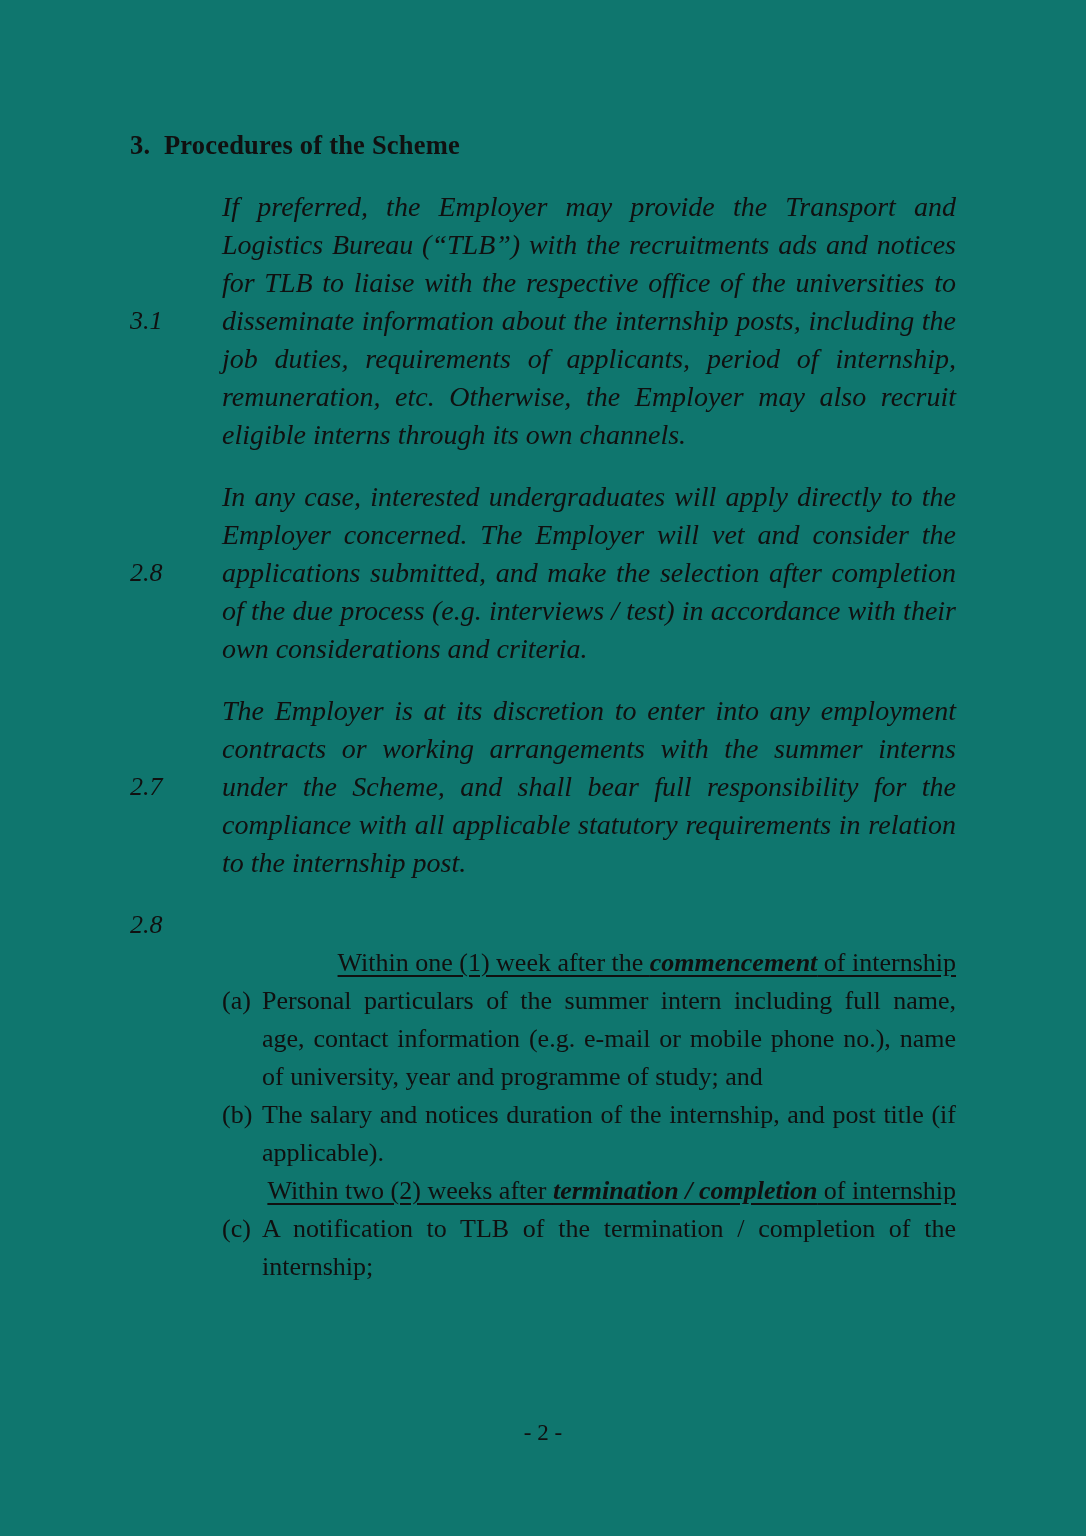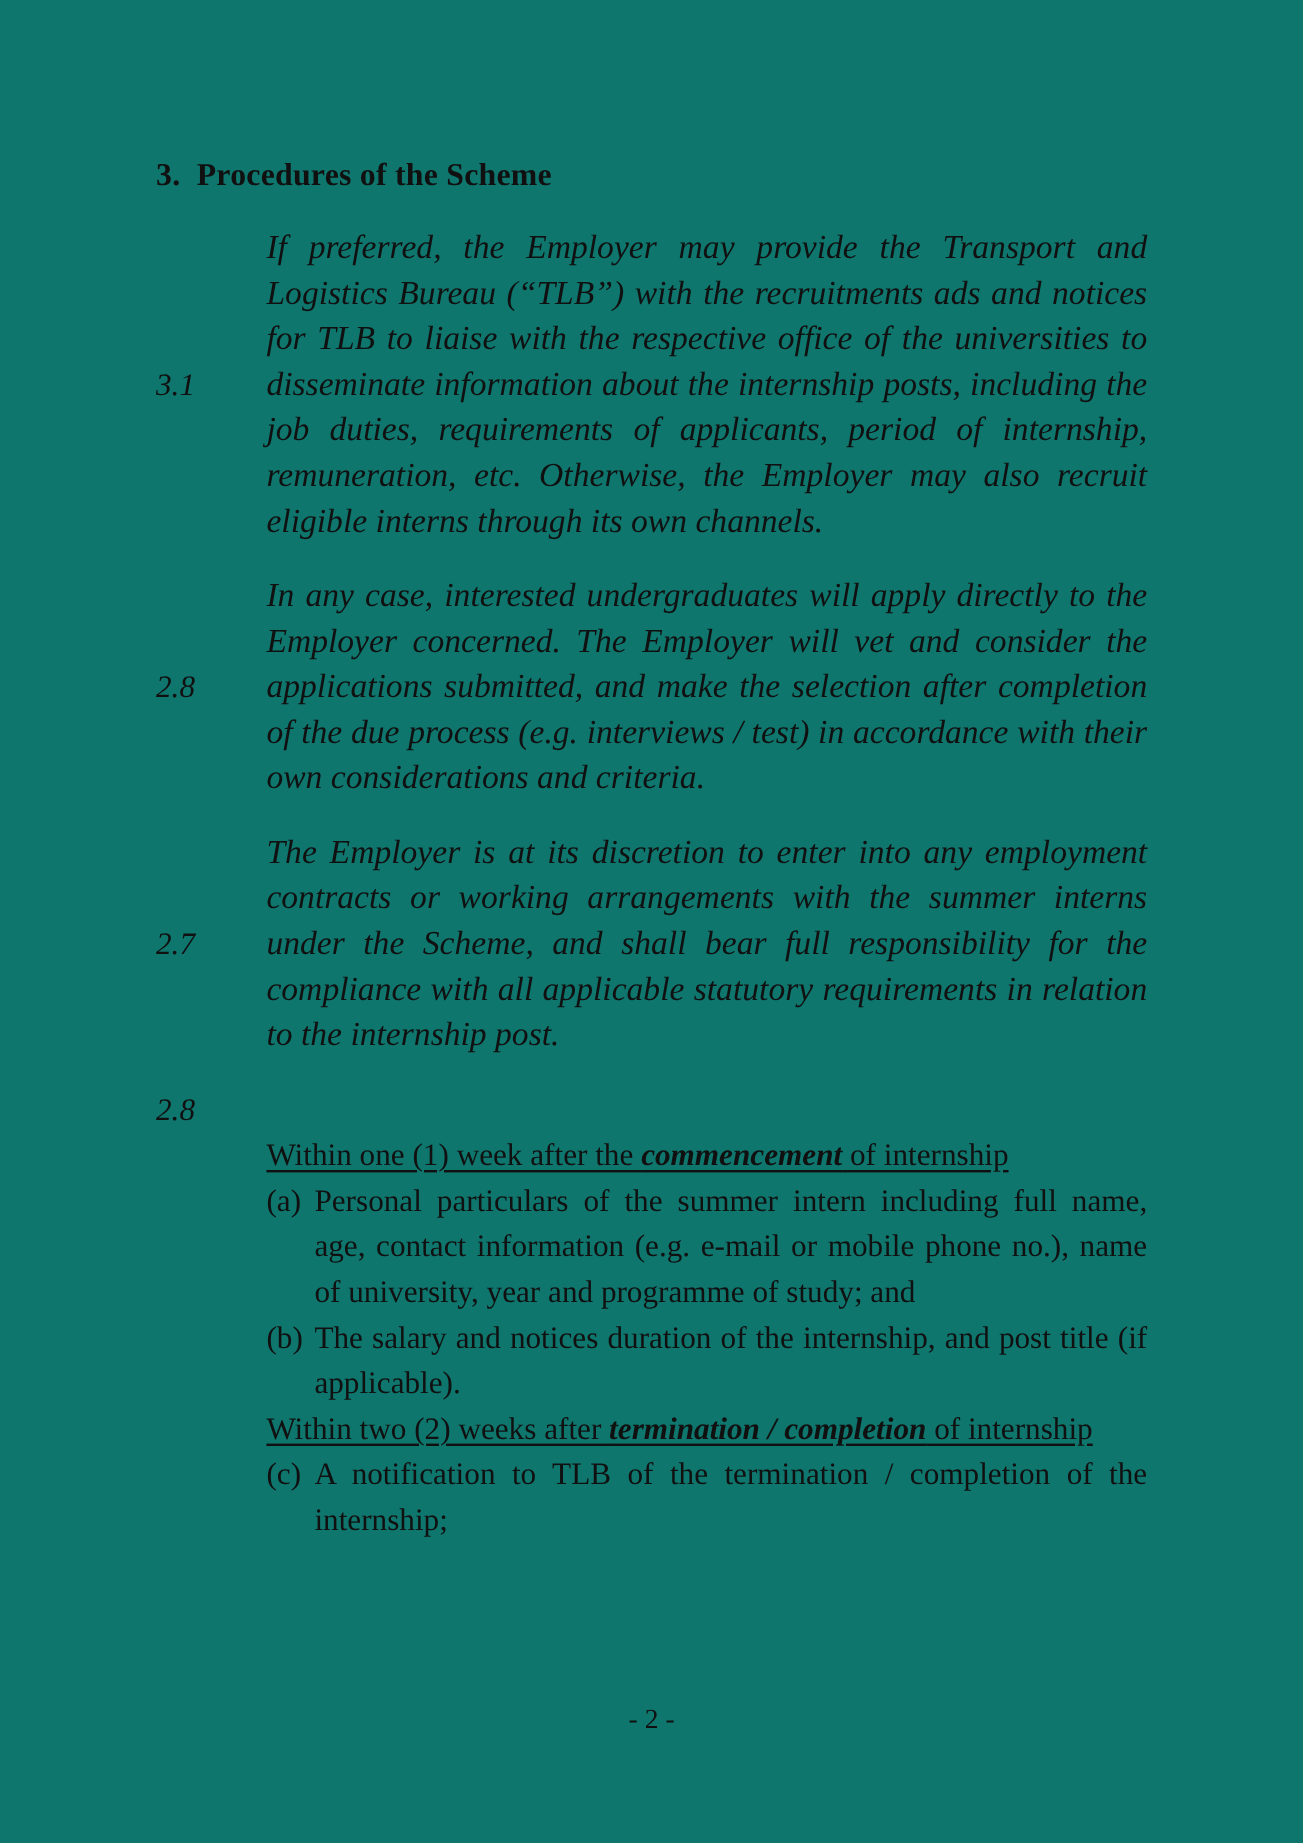--- a/index.html
+++ b/index.html
@@ -76,20 +76,21 @@
     display: inline-block;
     white-space: pre;
   }
   .sub-heading .emph {
     font-weight: bold;
     font-style: italic;
   }
 
   .sub-heading-wrap {
     margin-top: 38px;
+    text-align: right;
   }
   .sub-heading-wrap:first-child {
     margin-top: 0;
   }
   .sub-heading-wrap .sub-heading {
     margin-top: 0;
   }
 
   
   .list-item {

